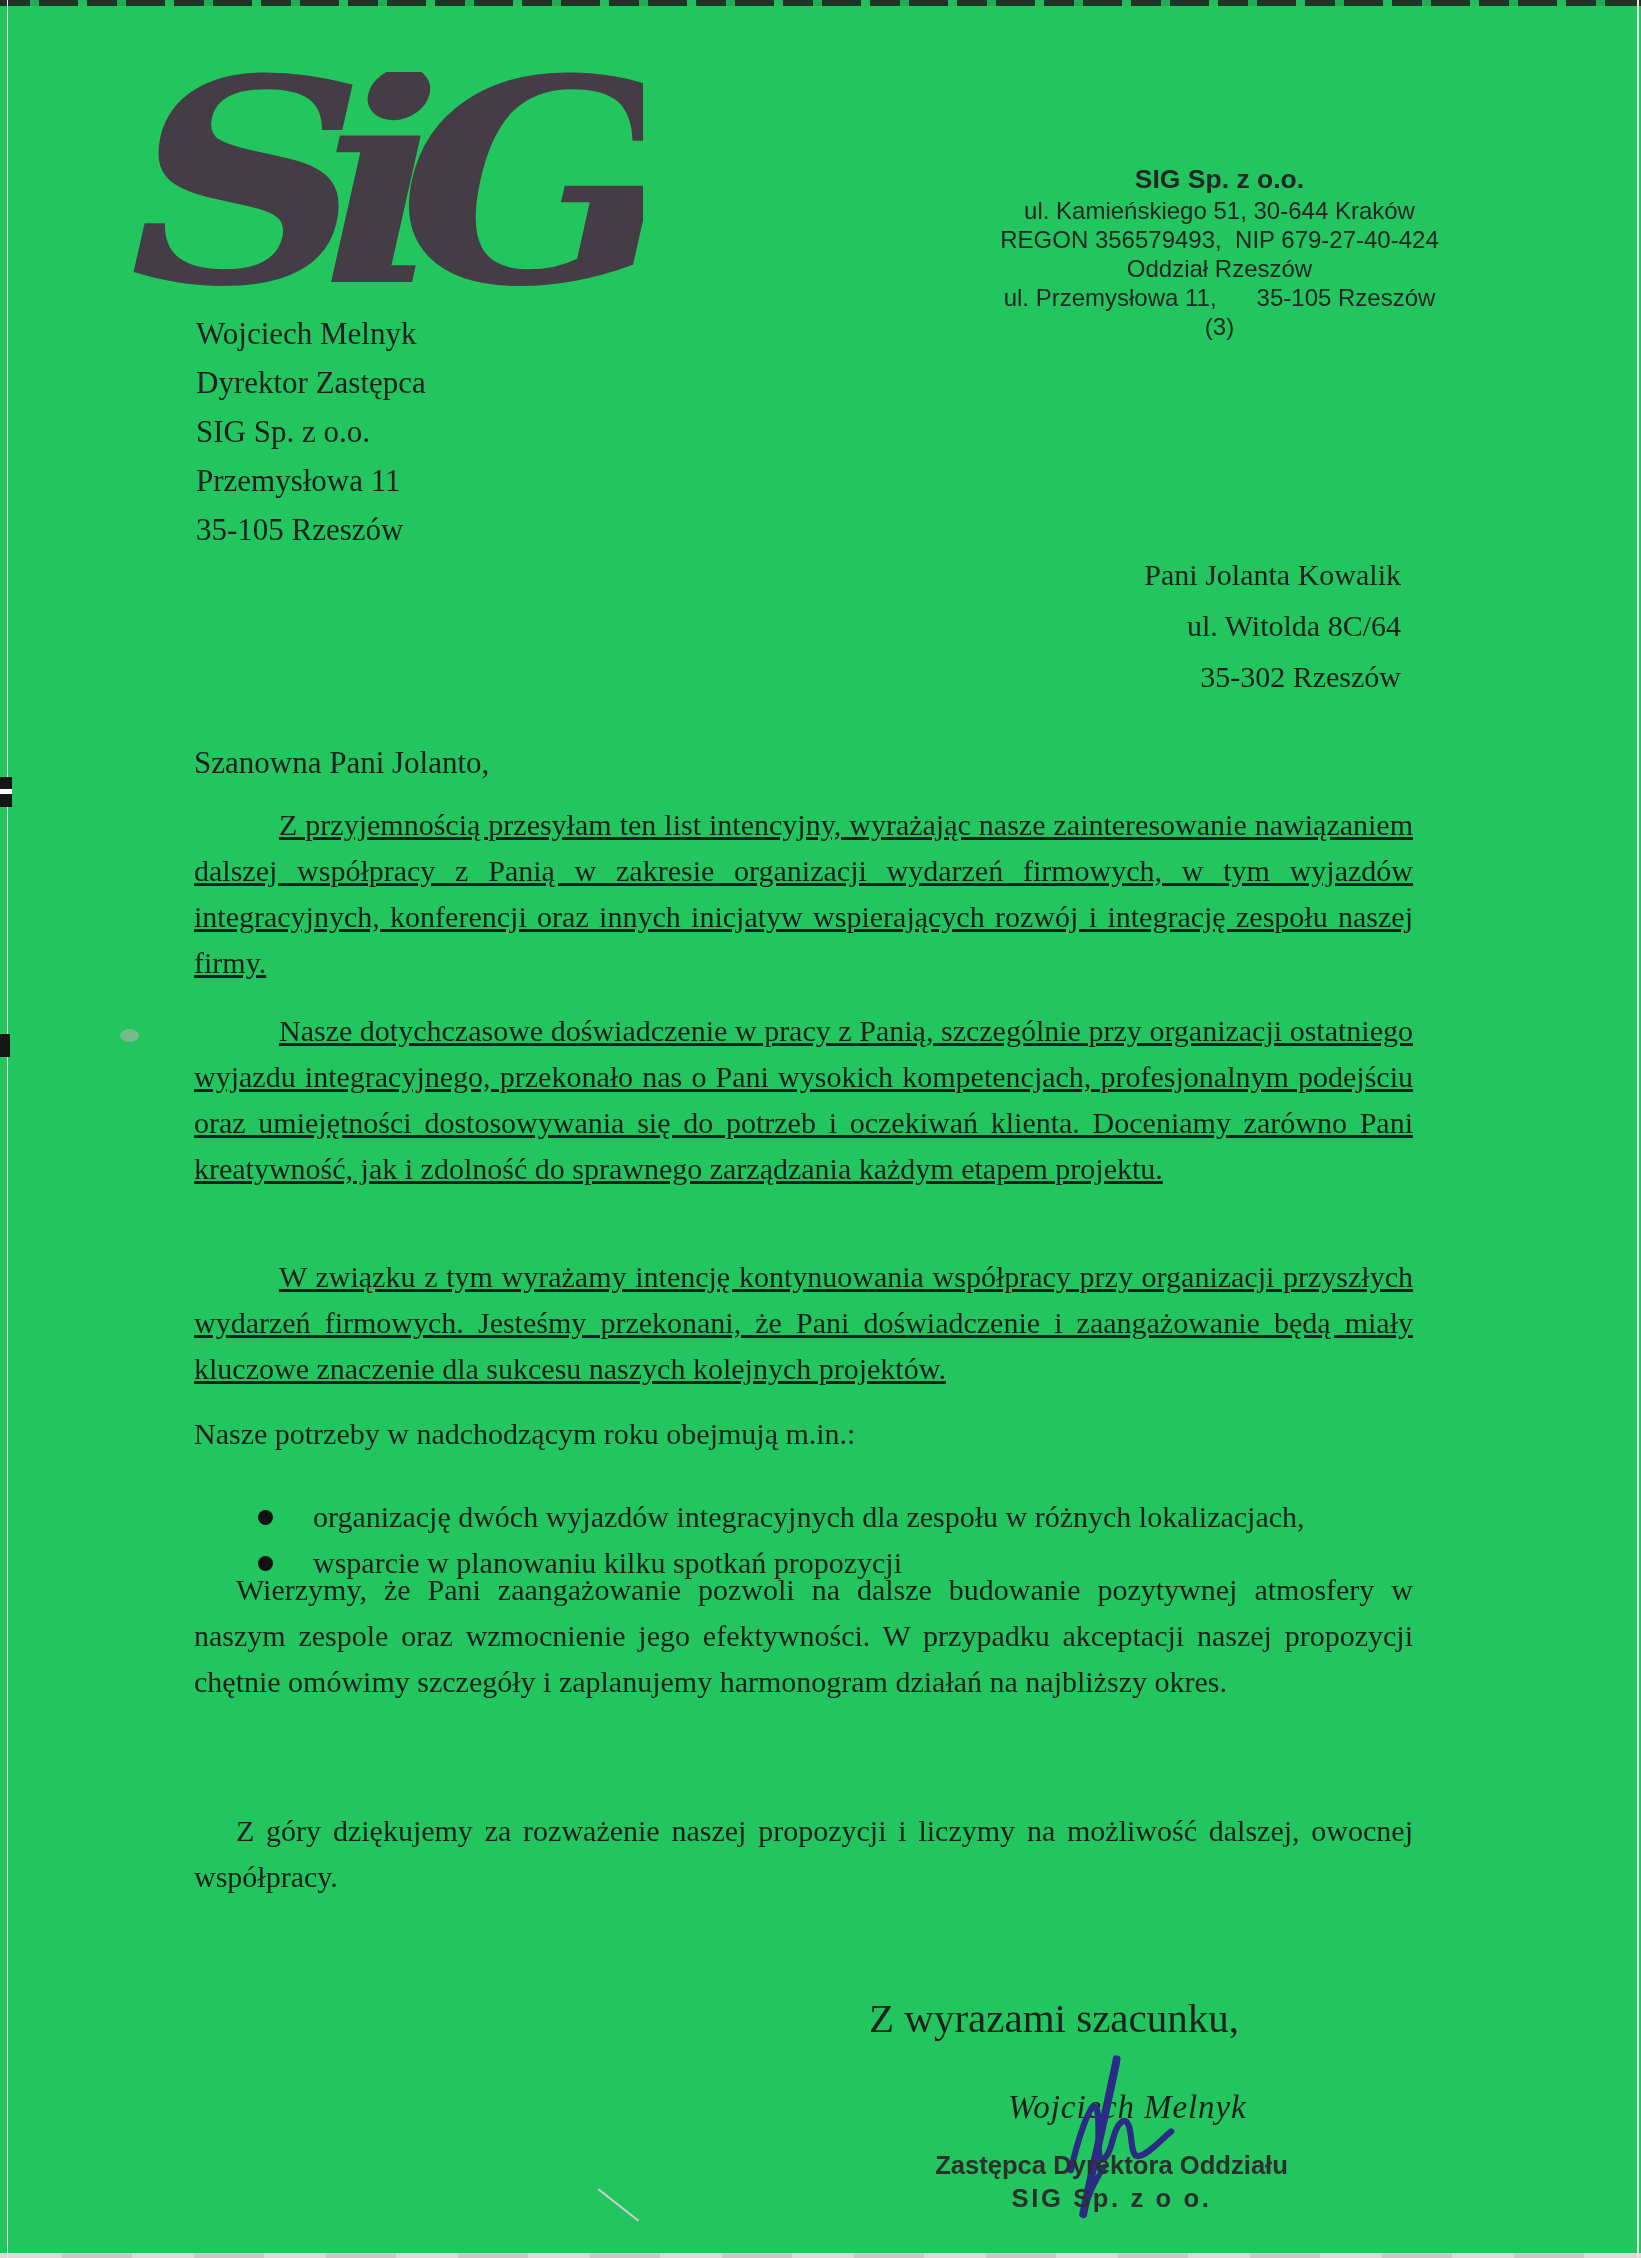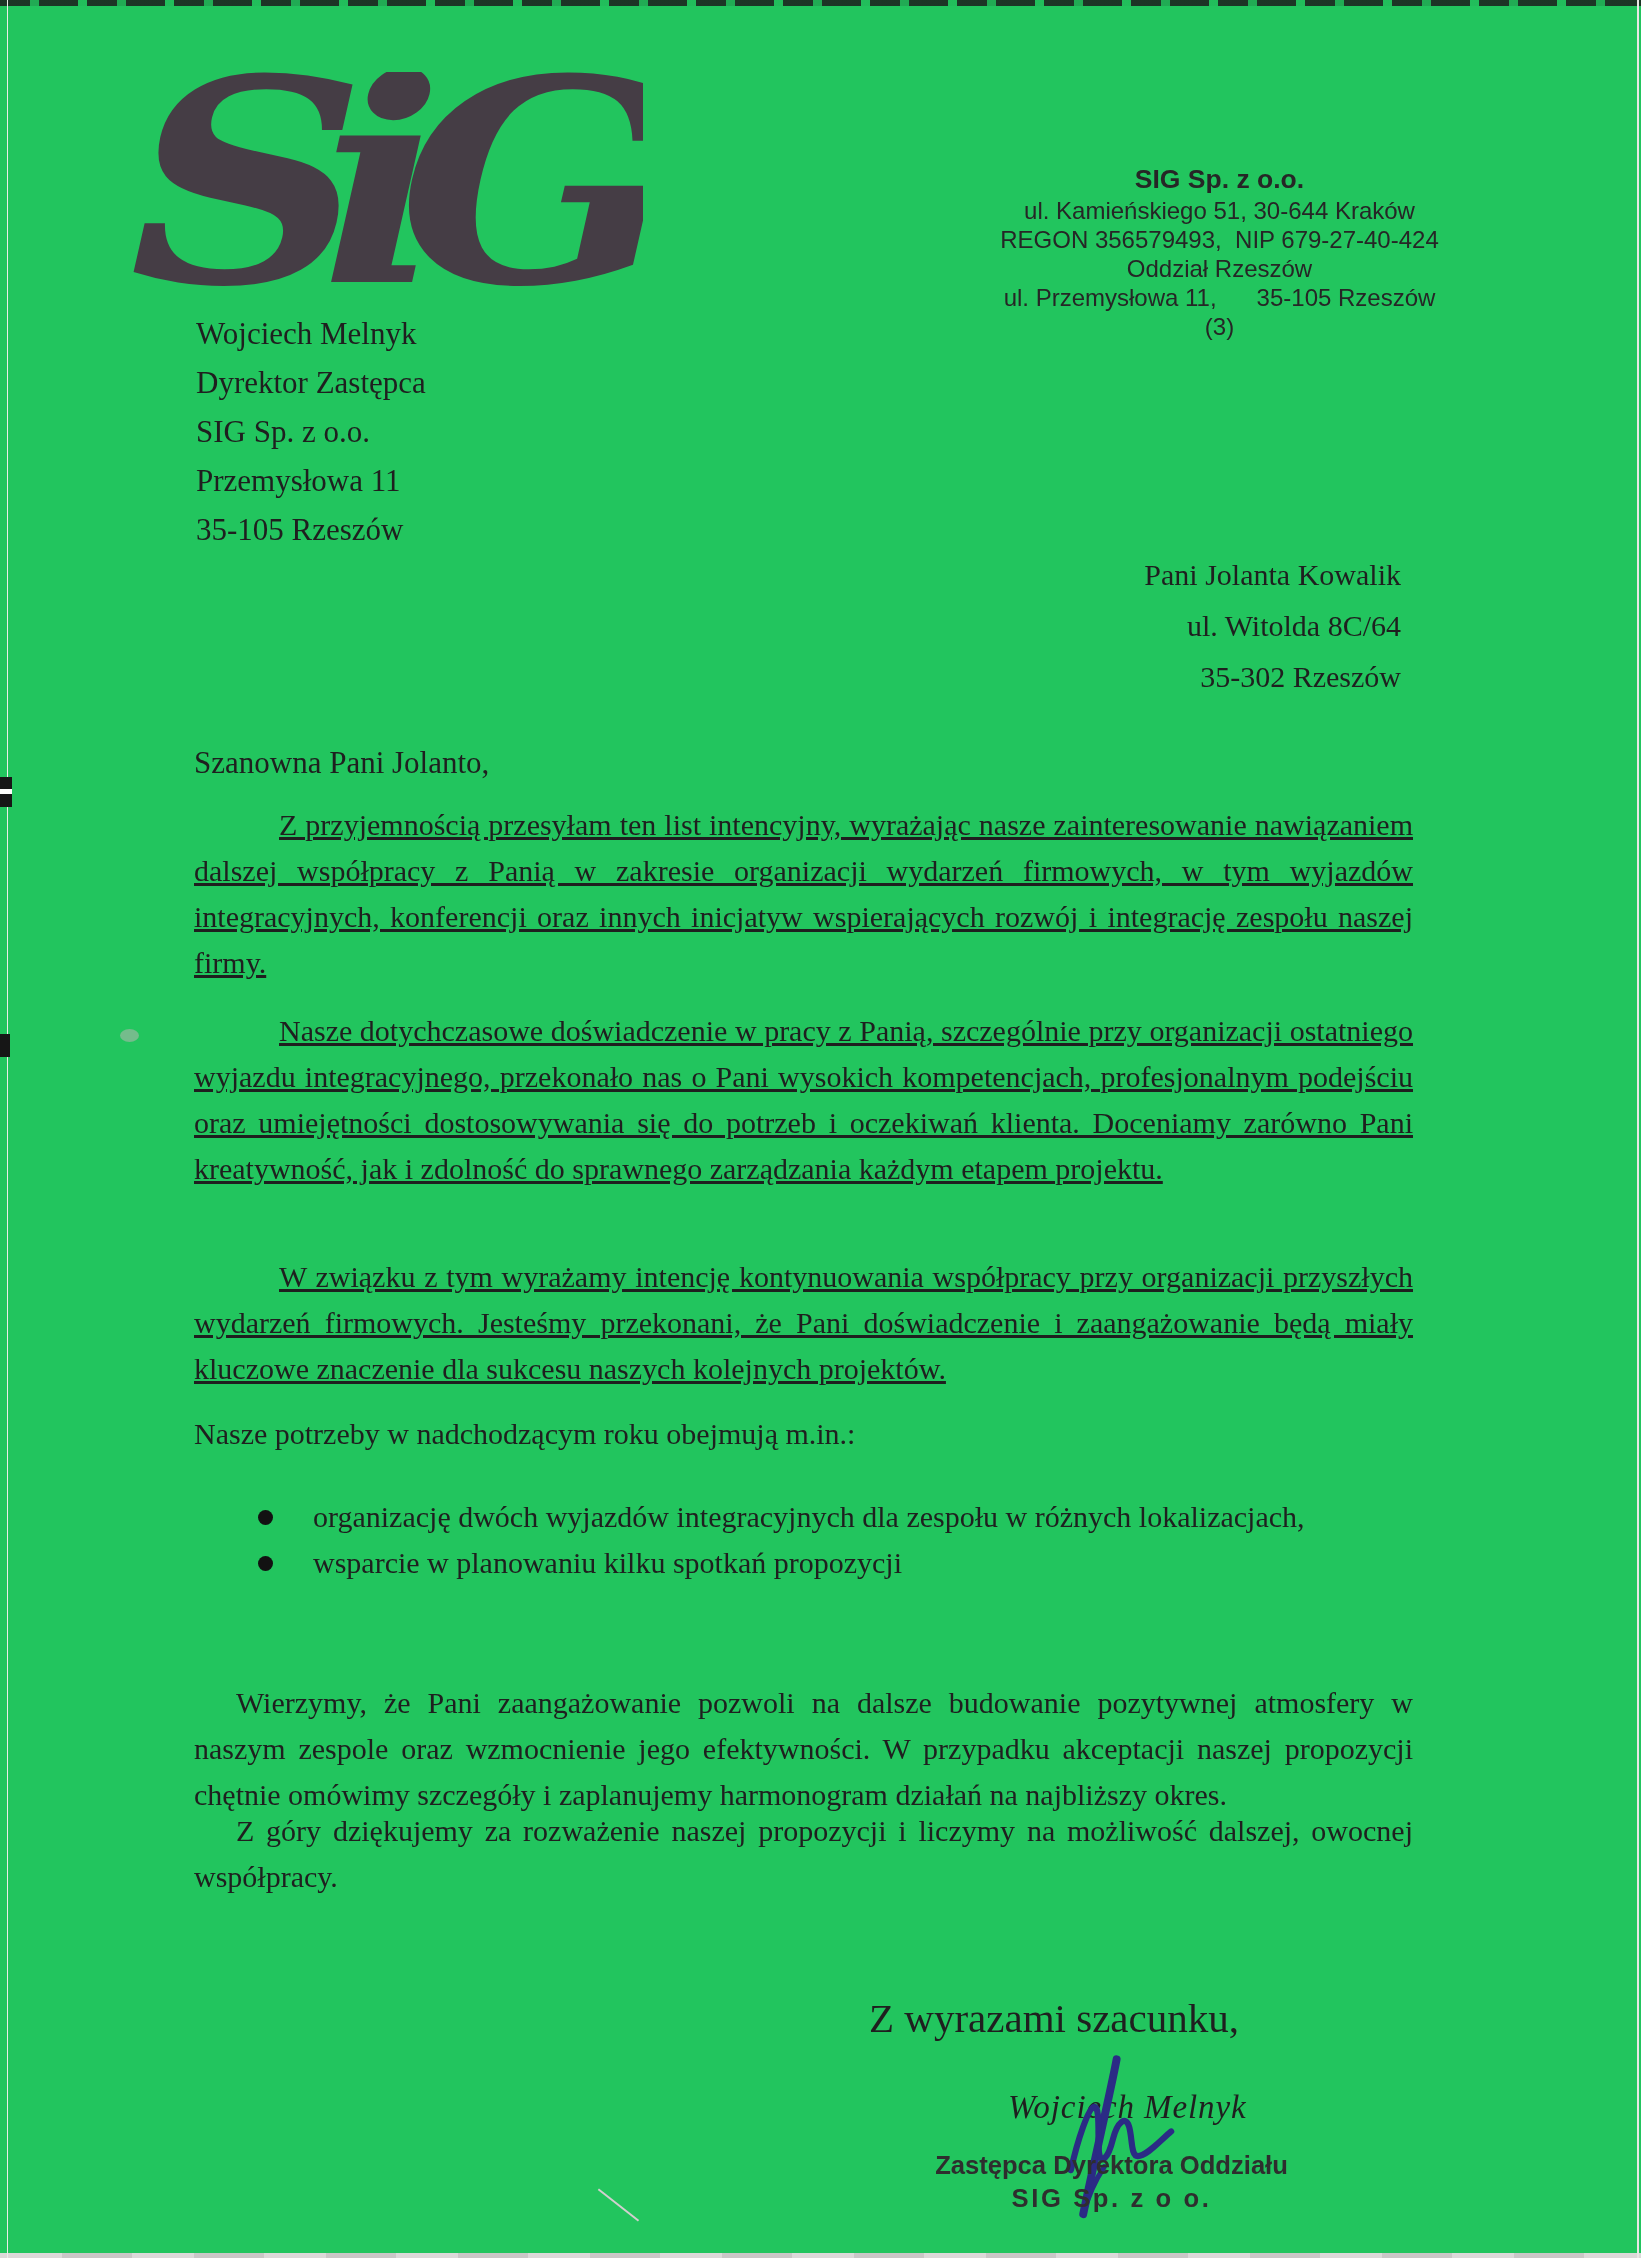--- a/index.html
+++ b/index.html
@@ -68,21 +68,21 @@
     position:absolute;left:194px;width:1219px;
     font-size:30px;line-height:46px;
     text-align:justify;
   }
   .indent-lg{text-indent:85px;text-decoration:underline;}
   .indent-sm{text-indent:42px;}
   .p1{top:802px;}
   .p2{top:1008px;}
   .p3{top:1254px;}
   .needs{top:1411px;text-align:left;}
-  .p4{top:1680px;}
+  .p4{top:1567px;}
   .p5{top:1808px;}
 
   ul.bullets{
     position:absolute;left:250px;top:1486px;width:1165px;
     margin:8px;padding:0;list-style:none;
     font-size:30px;line-height:46px;
   }
   ul.bullets li{position:relative;padding-left:55px;}
   ul.bullets li .dot{
     position:absolute;left:0;top:16px;width:15px;height:15px;

